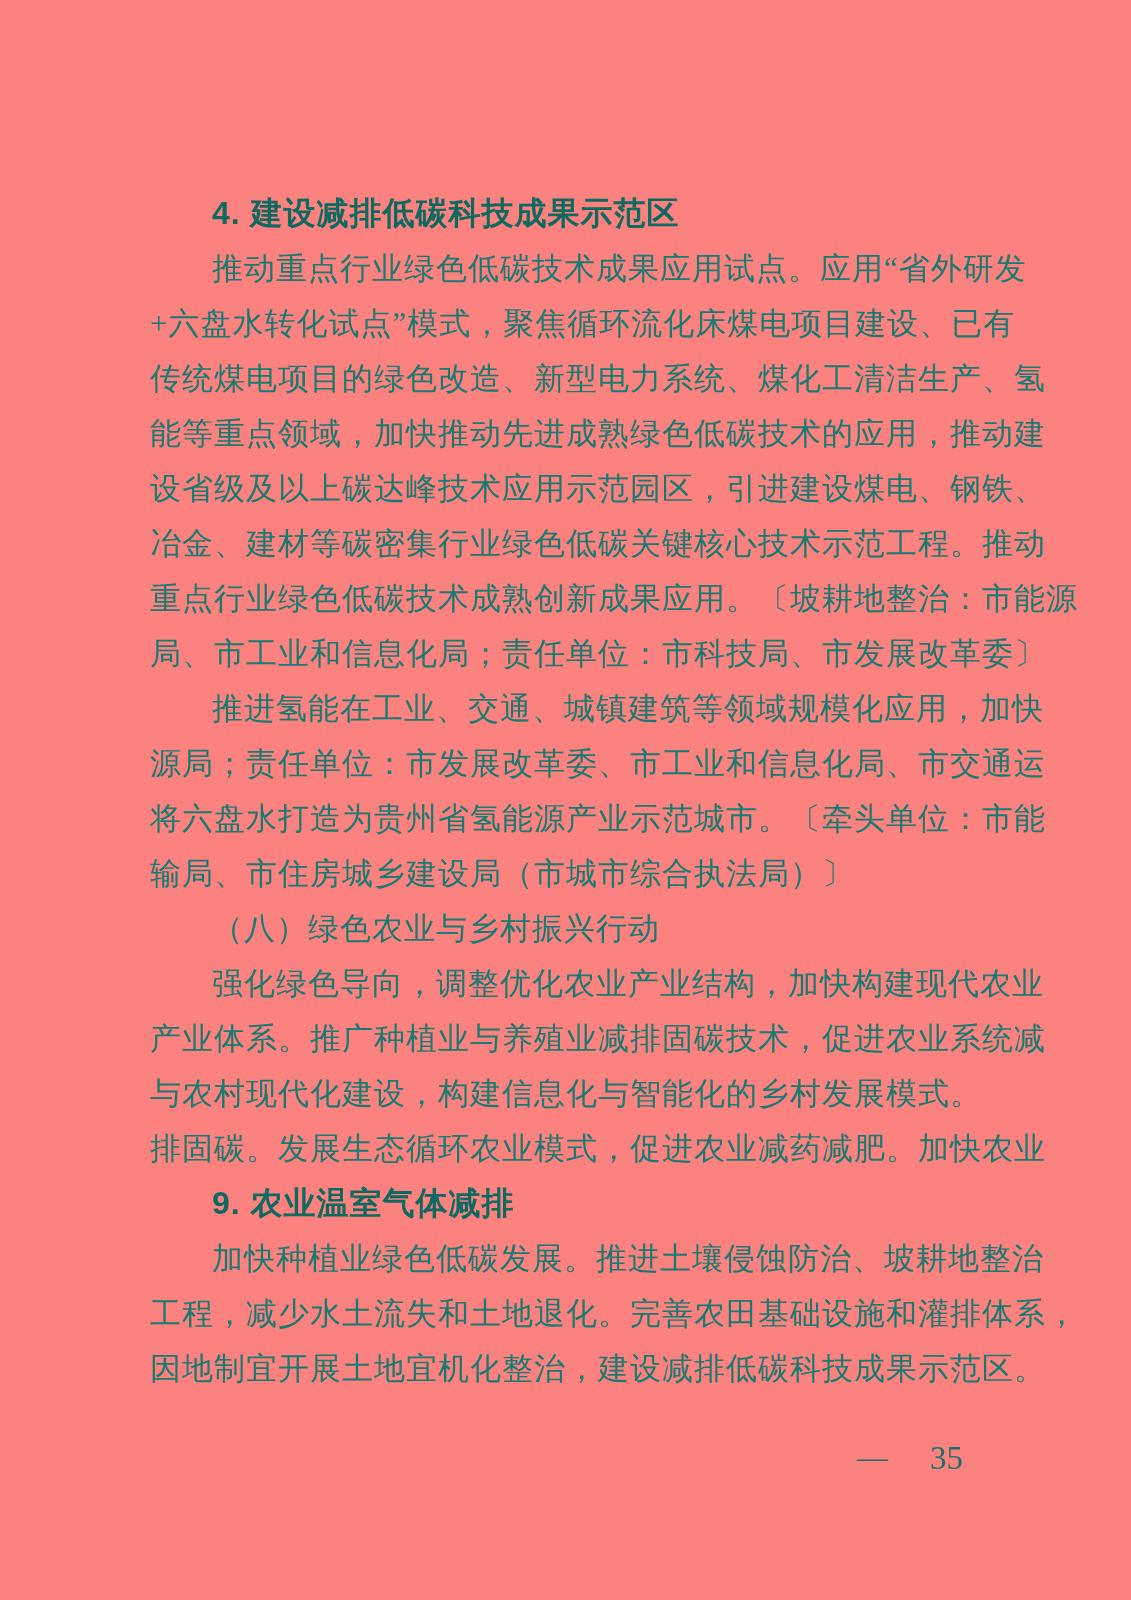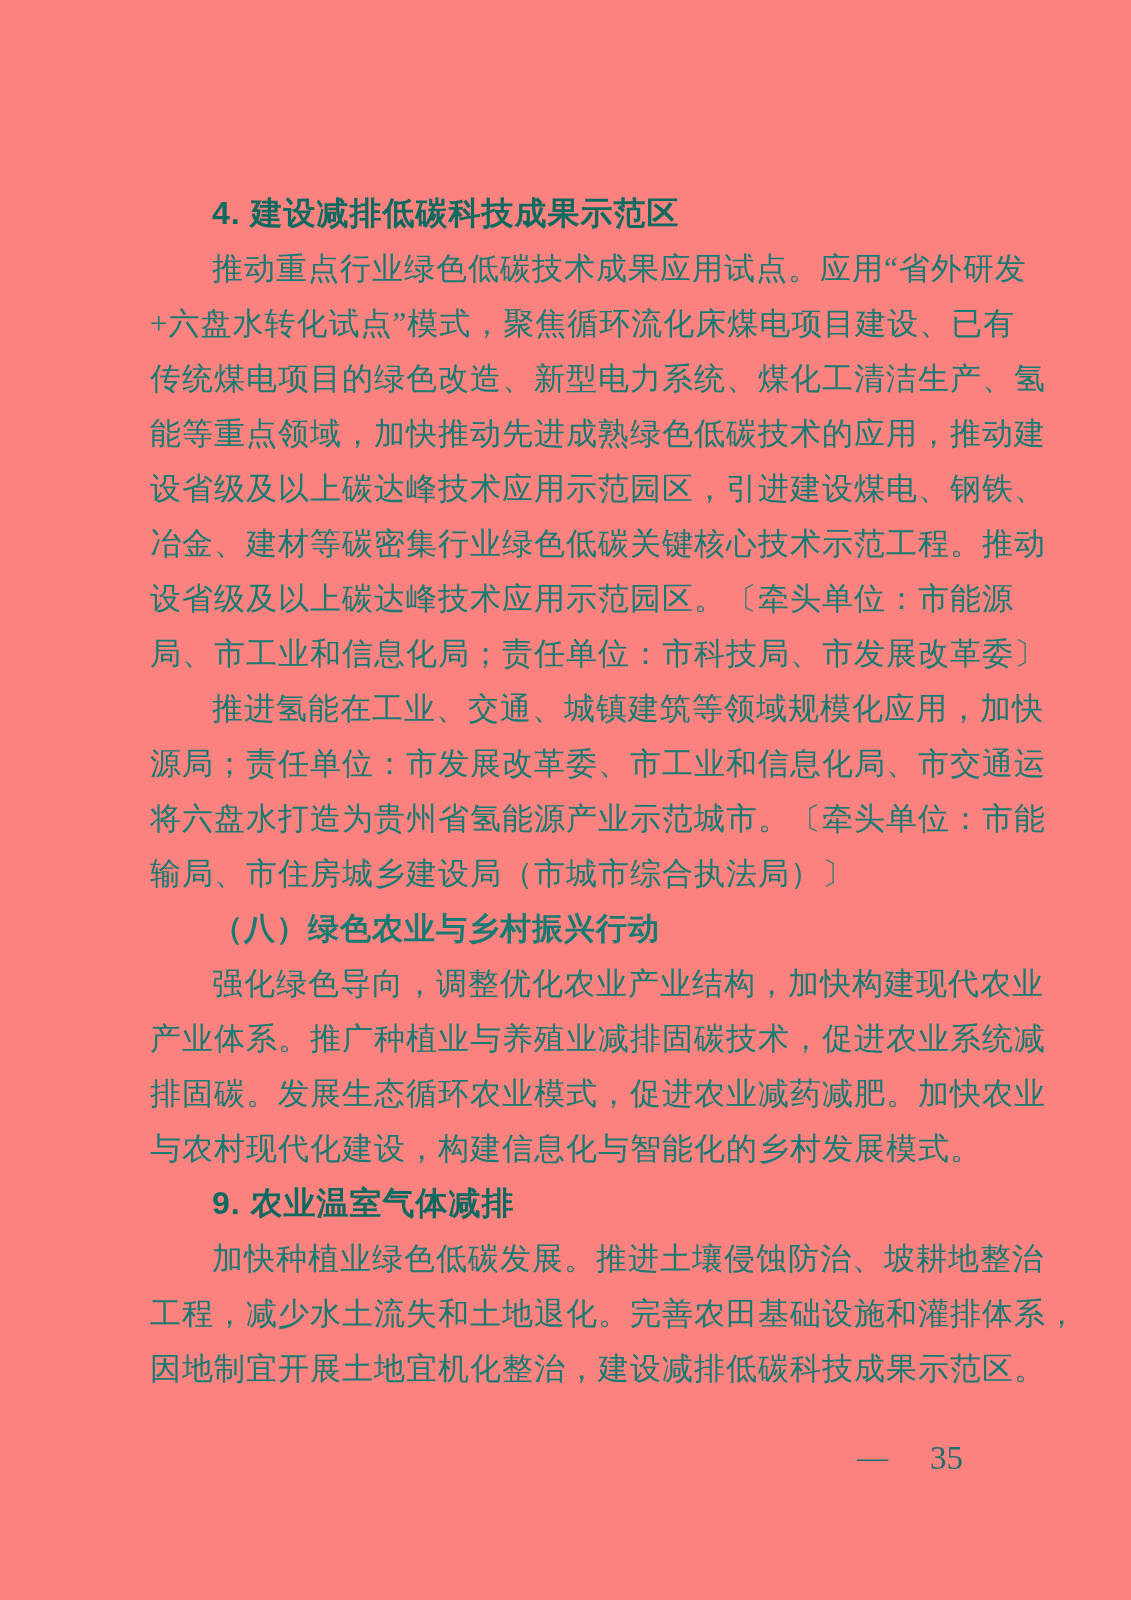--- a/index.html
+++ b/index.html
@@ -36,21 +36,20 @@
   }
   .heading{
     font-family:"Liberation Sans", sans-serif;
     font-weight:bold;
     color:var(--heading-color);
     padding-left:62px;
     font-size:32px;
   }
   .subheading{
     padding-left:62px;
-    font-weight:bold;
   }
   .pagenum{
     position:absolute;
     top:1438px;
     right:168px;
     height:40px;
     display:flex;
     align-items:center;
     gap:42px;
     color:var(--footer-color);
@@ -72,35 +71,35 @@
 <div class="page">
   <main class="content">
     <div class="line heading">4. 建设减排低碳科技成果示范区</div>
     <div class="para">
         <div class="line">推动重点行业绿色低碳技术成果应用试点。应用“省外研发</div>
         <div class="line">+六盘水转化试点”模式，聚焦循环流化床煤电项目建设、已有</div>
         <div class="line">传统煤电项目的绿色改造、新型电力系统、煤化工清洁生产、氢</div>
         <div class="line">能等重点领域，加快推动先进成熟绿色低碳技术的应用，推动建</div>
         <div class="line">设省级及以上碳达峰技术应用示范园区，引进建设煤电、钢铁、</div>
         <div class="line">冶金、建材等碳密集行业绿色低碳关键核心技术示范工程。推动</div>
-        <div class="line">设省级及以上碳达峰技术应用示范园区。〔牵头单位：市能源</div>
+        <div class="line">重点行业绿色低碳技术成熟创新成果应用。〔坡耕地整治：市能源</div>
         <div class="line">局、市工业和信息化局；责任单位：市科技局、市发展改革委〕</div>
       </div>
     <div class="para">
         <div class="line">推进氢能在工业、交通、城镇建筑等领域规模化应用，加快</div>
         <div class="line">源局；责任单位：市发展改革委、市工业和信息化局、市交通运</div>
         <div class="line">将六盘水打造为贵州省氢能源产业示范城市。〔牵头单位：市能</div>
         <div class="line">输局、市住房城乡建设局（市城市综合执法局）〕</div>
       </div>
     <div class="line subheading">（八）绿色农业与乡村振兴行动</div>
     <div class="para">
         <div class="line">强化绿色导向，调整优化农业产业结构，加快构建现代农业</div>
         <div class="line">产业体系。推广种植业与养殖业减排固碳技术，促进农业系统减</div>
+        <div class="line">与农村现代化建设，构建信息化与智能化的乡村发展模式。</div>
         <div class="line">排固碳。发展生态循环农业模式，促进农业减药减肥。加快农业</div>
-        <div class="line">与农村现代化建设，构建信息化与智能化的乡村发展模式。</div>
       </div>
     <div class="line heading">9. 农业温室气体减排</div>
     <div class="para">
         <div class="line">加快种植业绿色低碳发展。推进土壤侵蚀防治、坡耕地整治</div>
         <div class="line">工程，减少水土流失和土地退化。完善农田基础设施和灌排体系，</div>
         <div class="line">因地制宜开展土地宜机化整治，建设减排低碳科技成果示范区。</div>
       </div>
   </main>
   <footer class="pagenum">
     <span class="dash">—</span>

